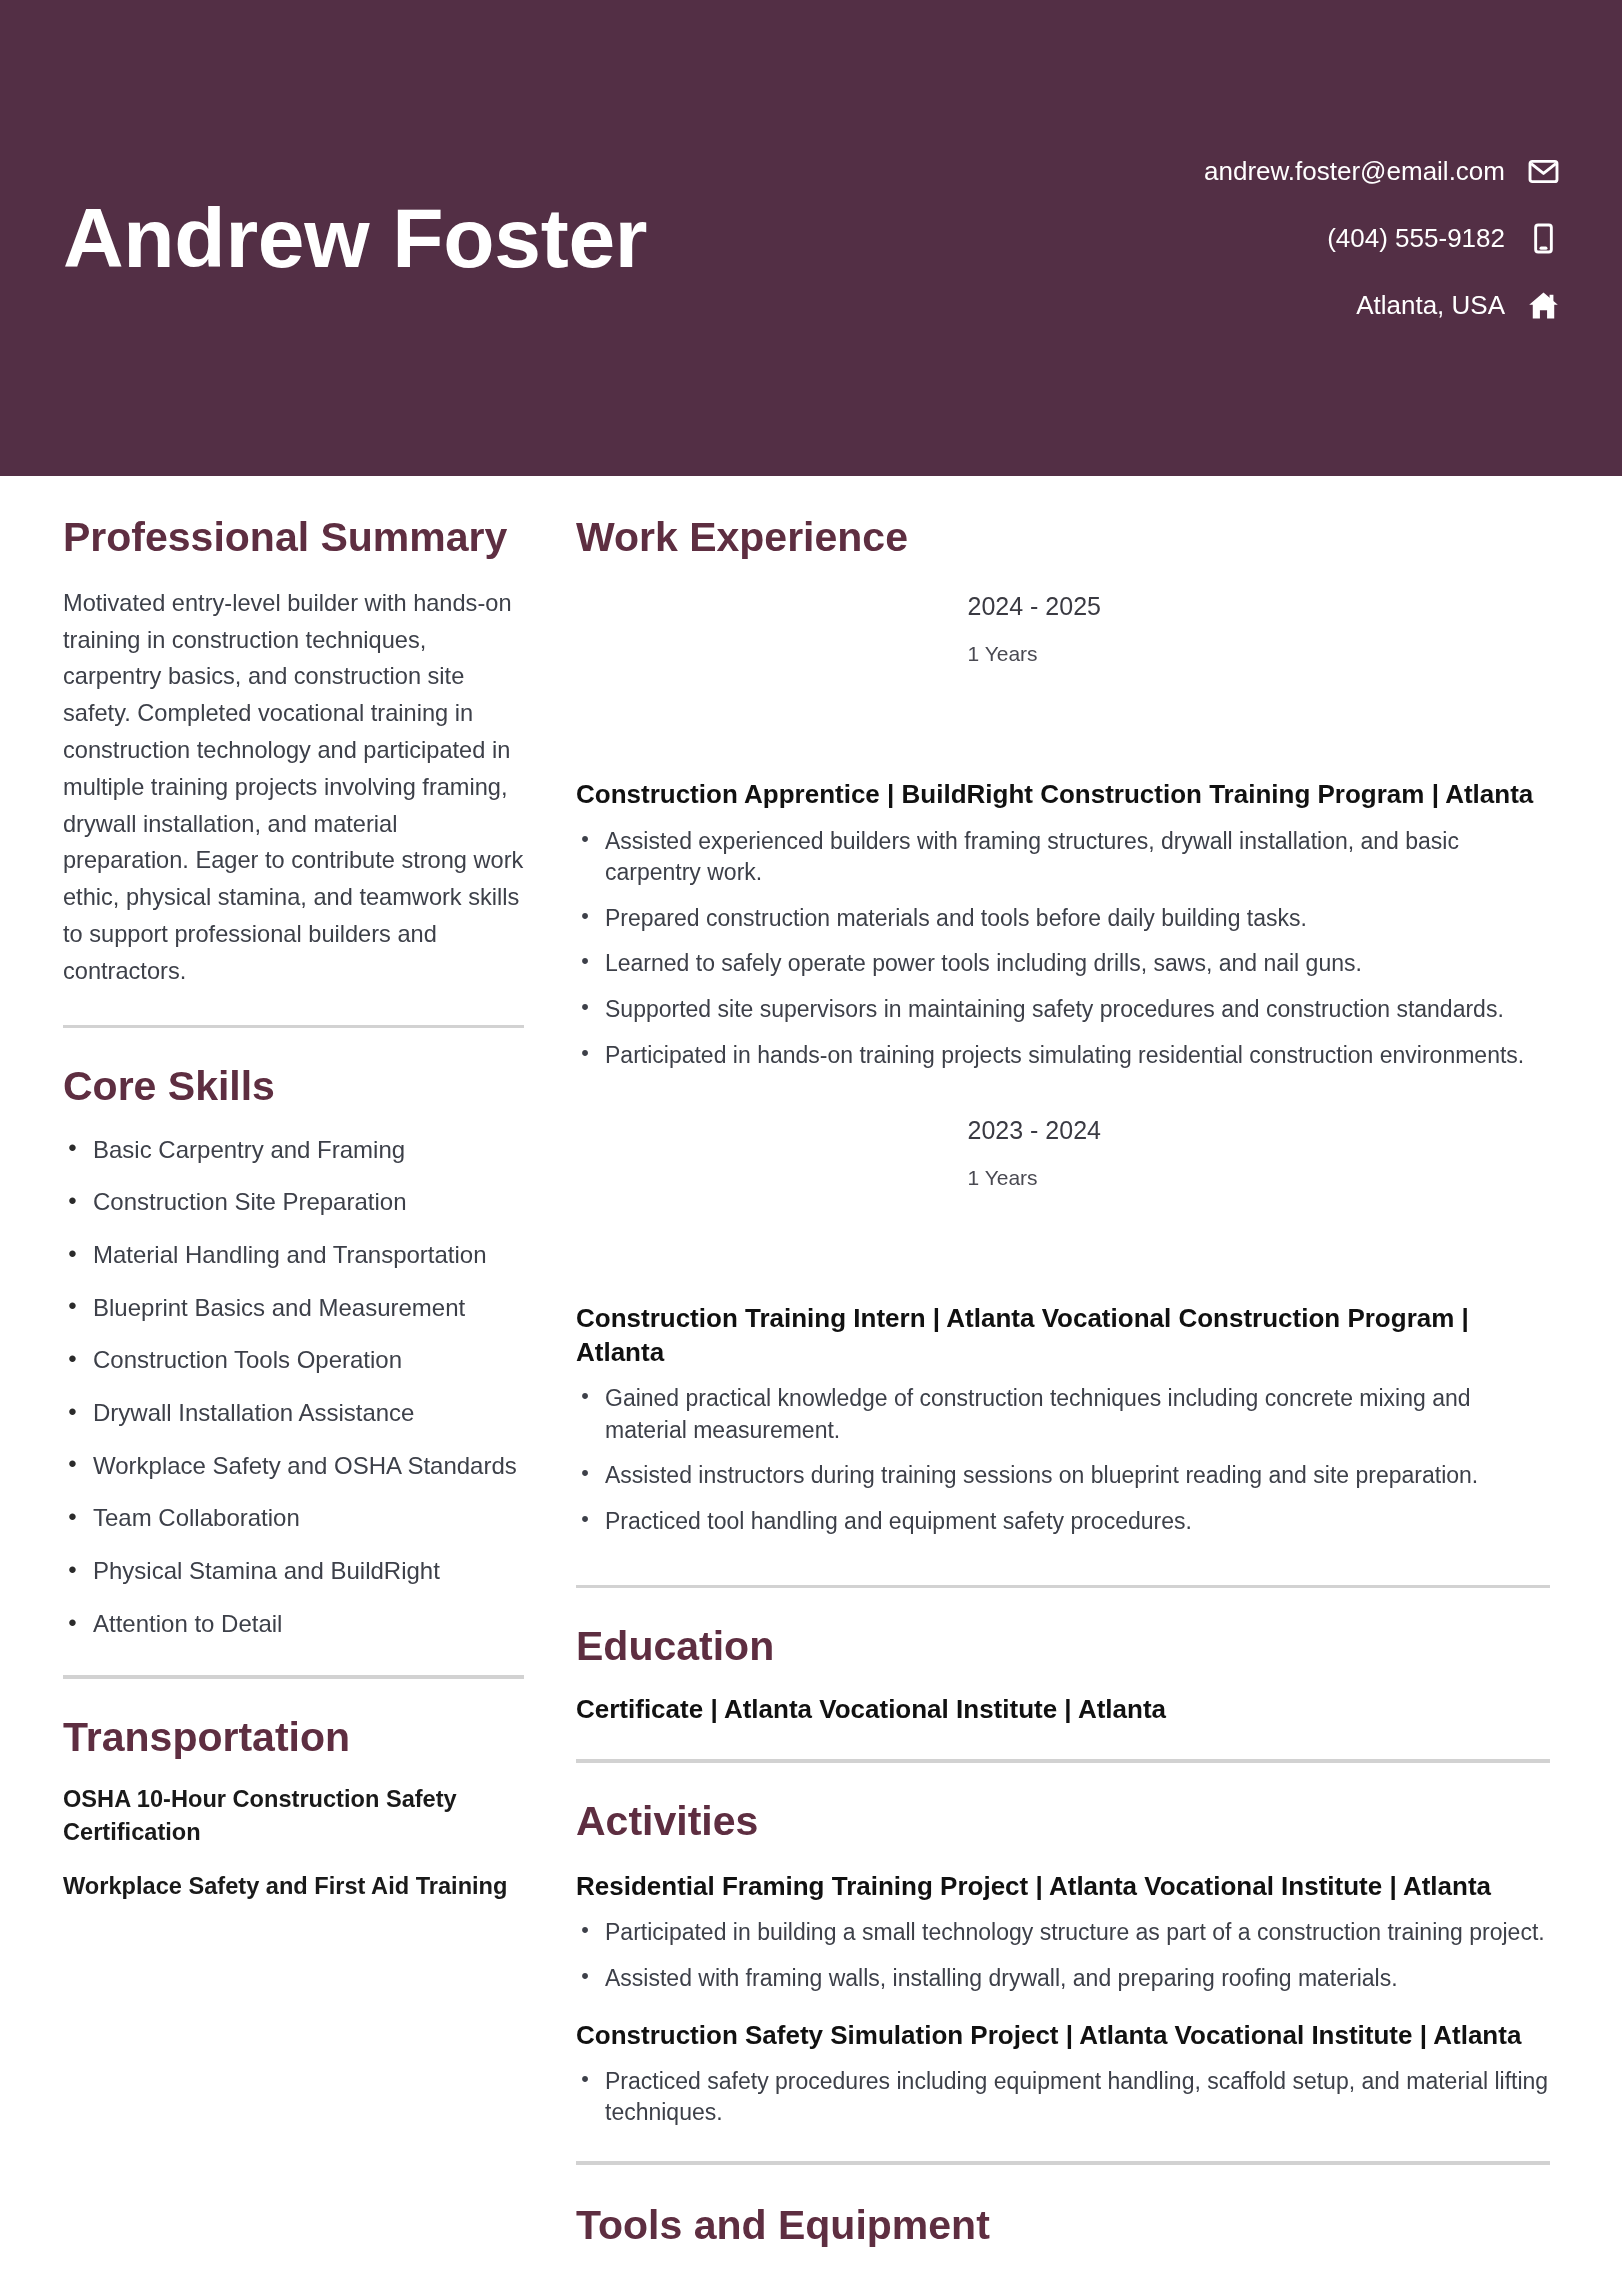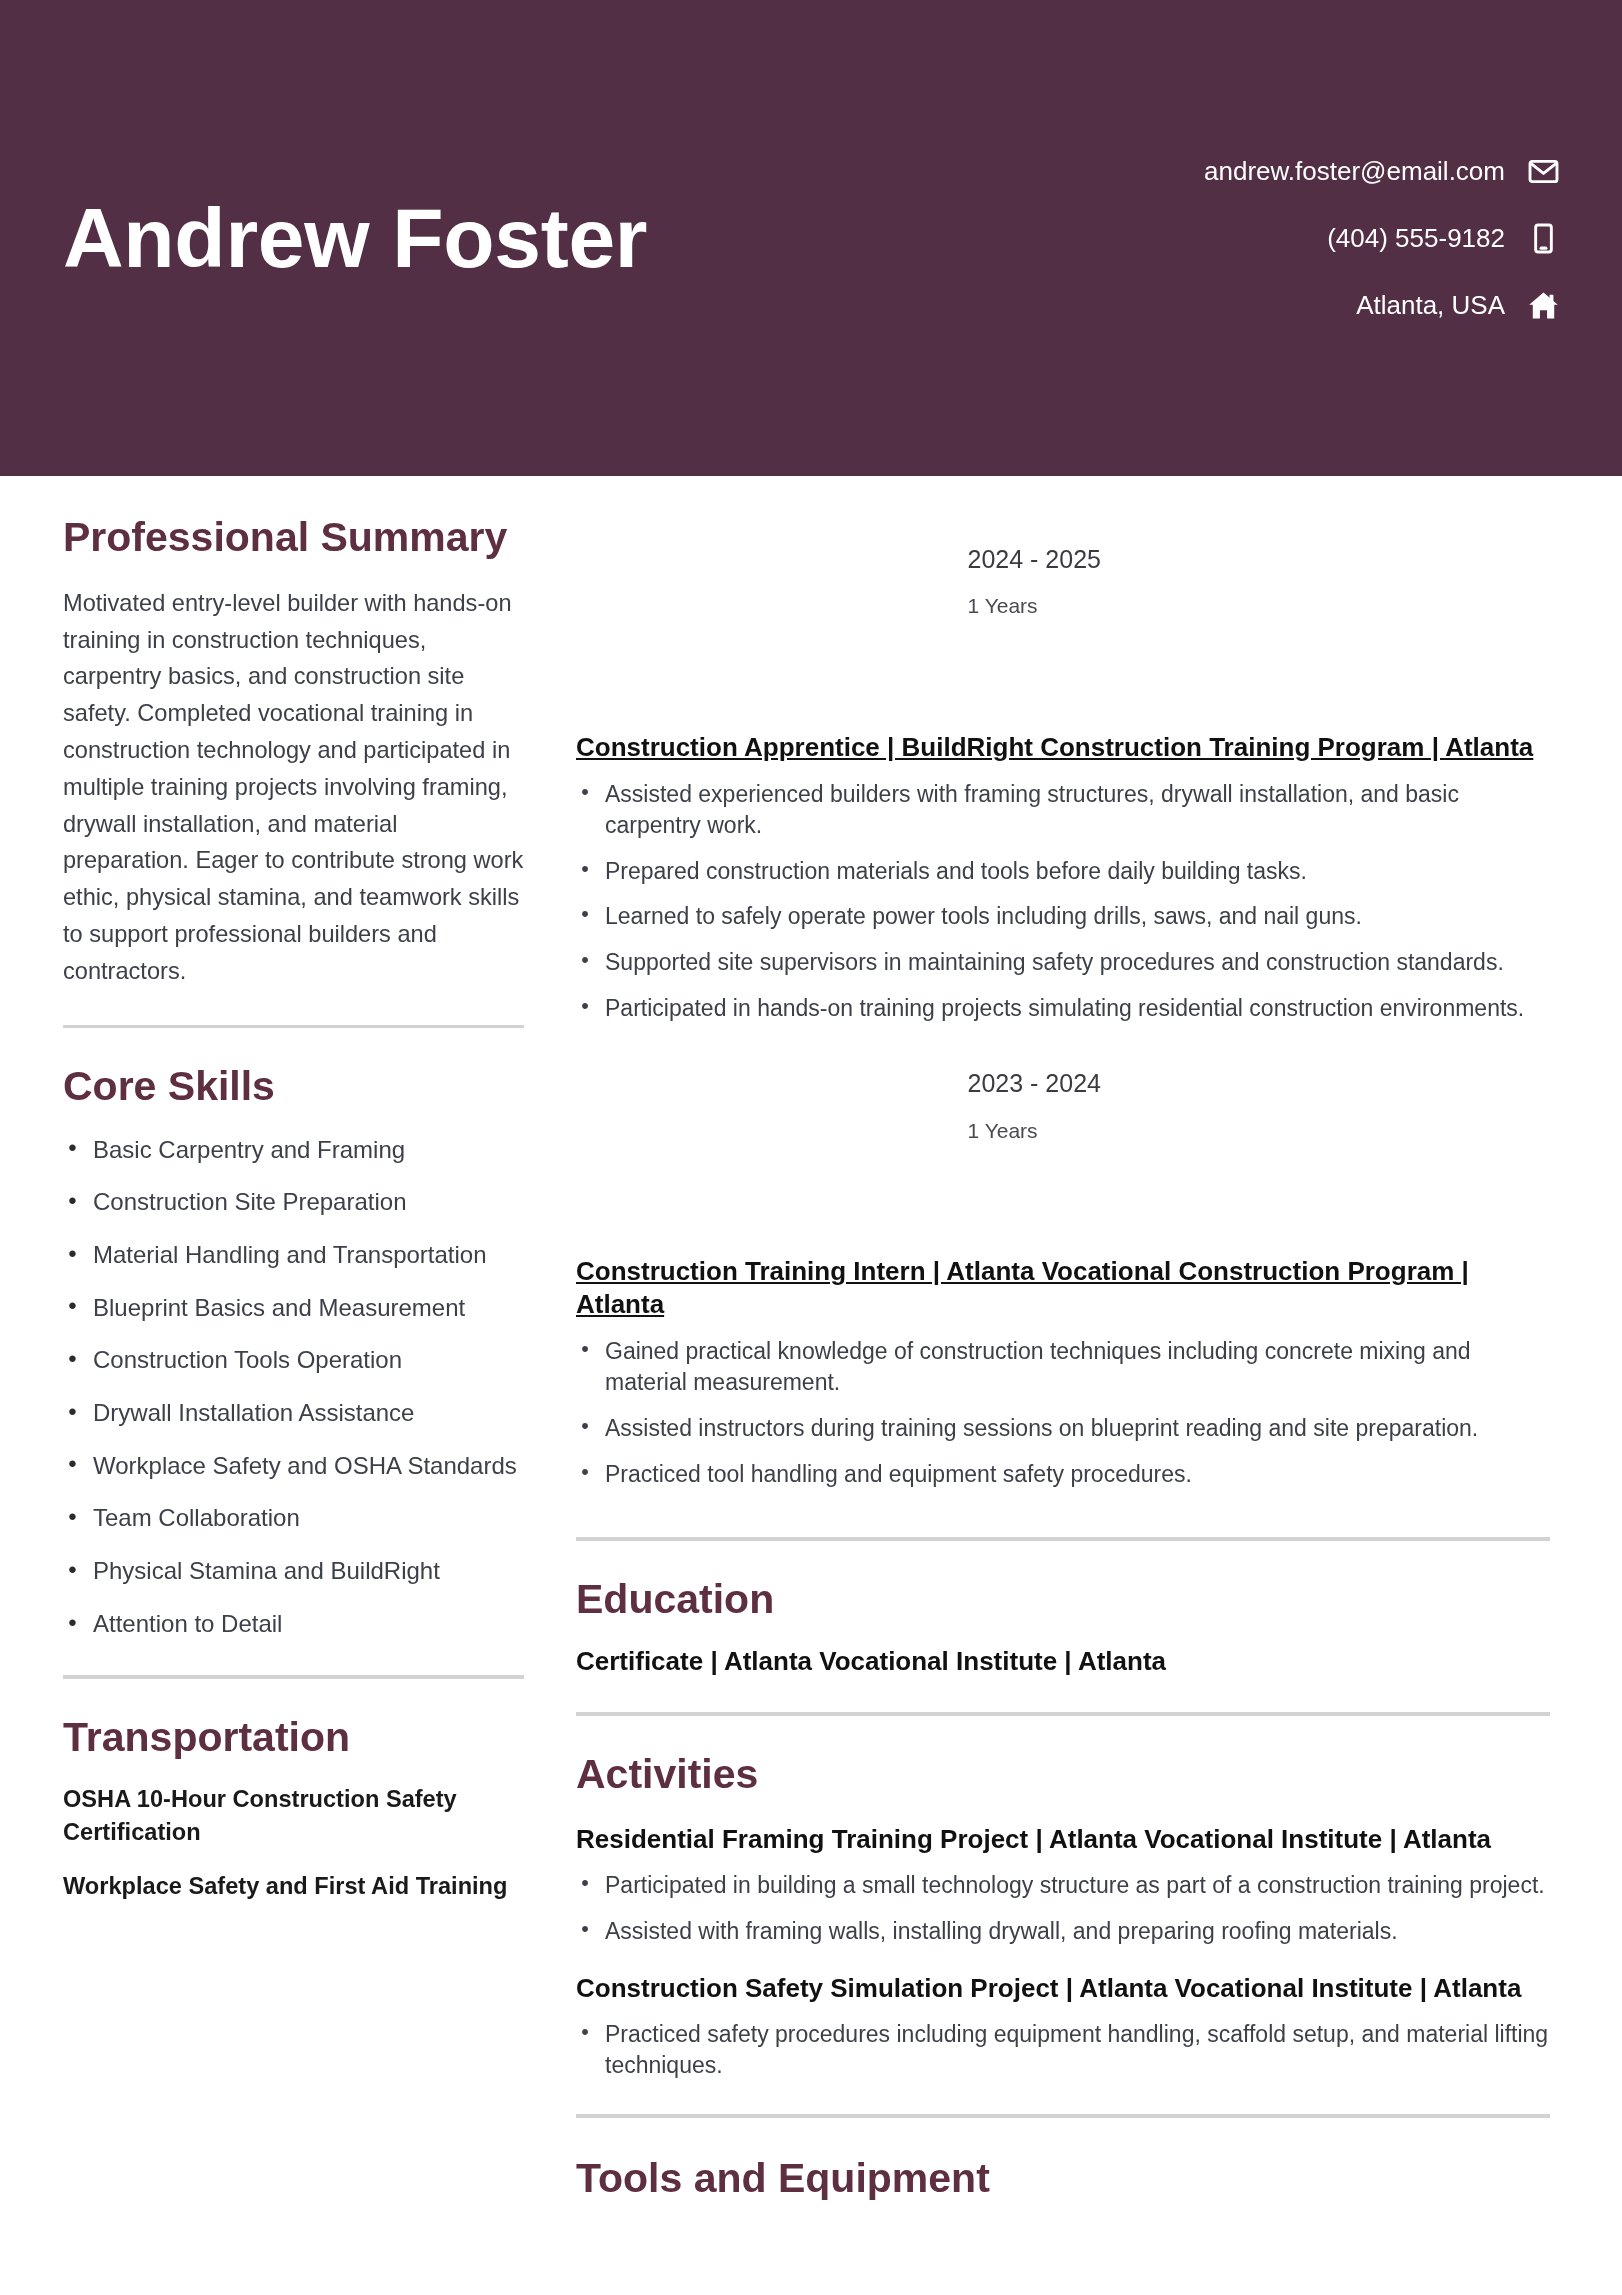--- a/index.html
+++ b/index.html
@@ -174,21 +174,20 @@
     line-height: 1.25;
     margin-top: 18.3px;
   }
   .job-detail { flex: 1 1 auto; }
 
   .job-title {
     color: #111111;
     font-size: 26px;
     font-weight: 700;
     line-height: 1.28;
-    text-decoration: underline;
   }
 
   ul.bullets {
     list-style: none;
     margin-top: 14.4px;
   }
   ul.bullets li {
     color: #3d4049;
     font-size: 23px;
     line-height: 1.36;
@@ -301,20 +300,21 @@
         <h2 class="section-title">Transportation</h2>
         <div class="cert-item">OSHA 10-Hour Construction Safety Certification</div>
         <div class="cert-item">Workplace Safety and First Aid Training</div>
       </section>
 
     </div>
 
     <div class="col-right">
 
       <section>
+        <h2 class="section-title">Work Experience</h2>
 
         <div class="job">
           <div class="job-dates">
             <div class="job-date-range">2024 - 2025</div>
             <div class="job-duration">1 Years</div>
           </div>
           <div class="job-detail">
             <div class="job-title">Construction Apprentice | BuildRight Construction Training Program | Atlanta</div>
             <ul class="bullets">
               <li>Assisted experienced builders with framing structures, drywall installation, and basic carpentry work.</li>

